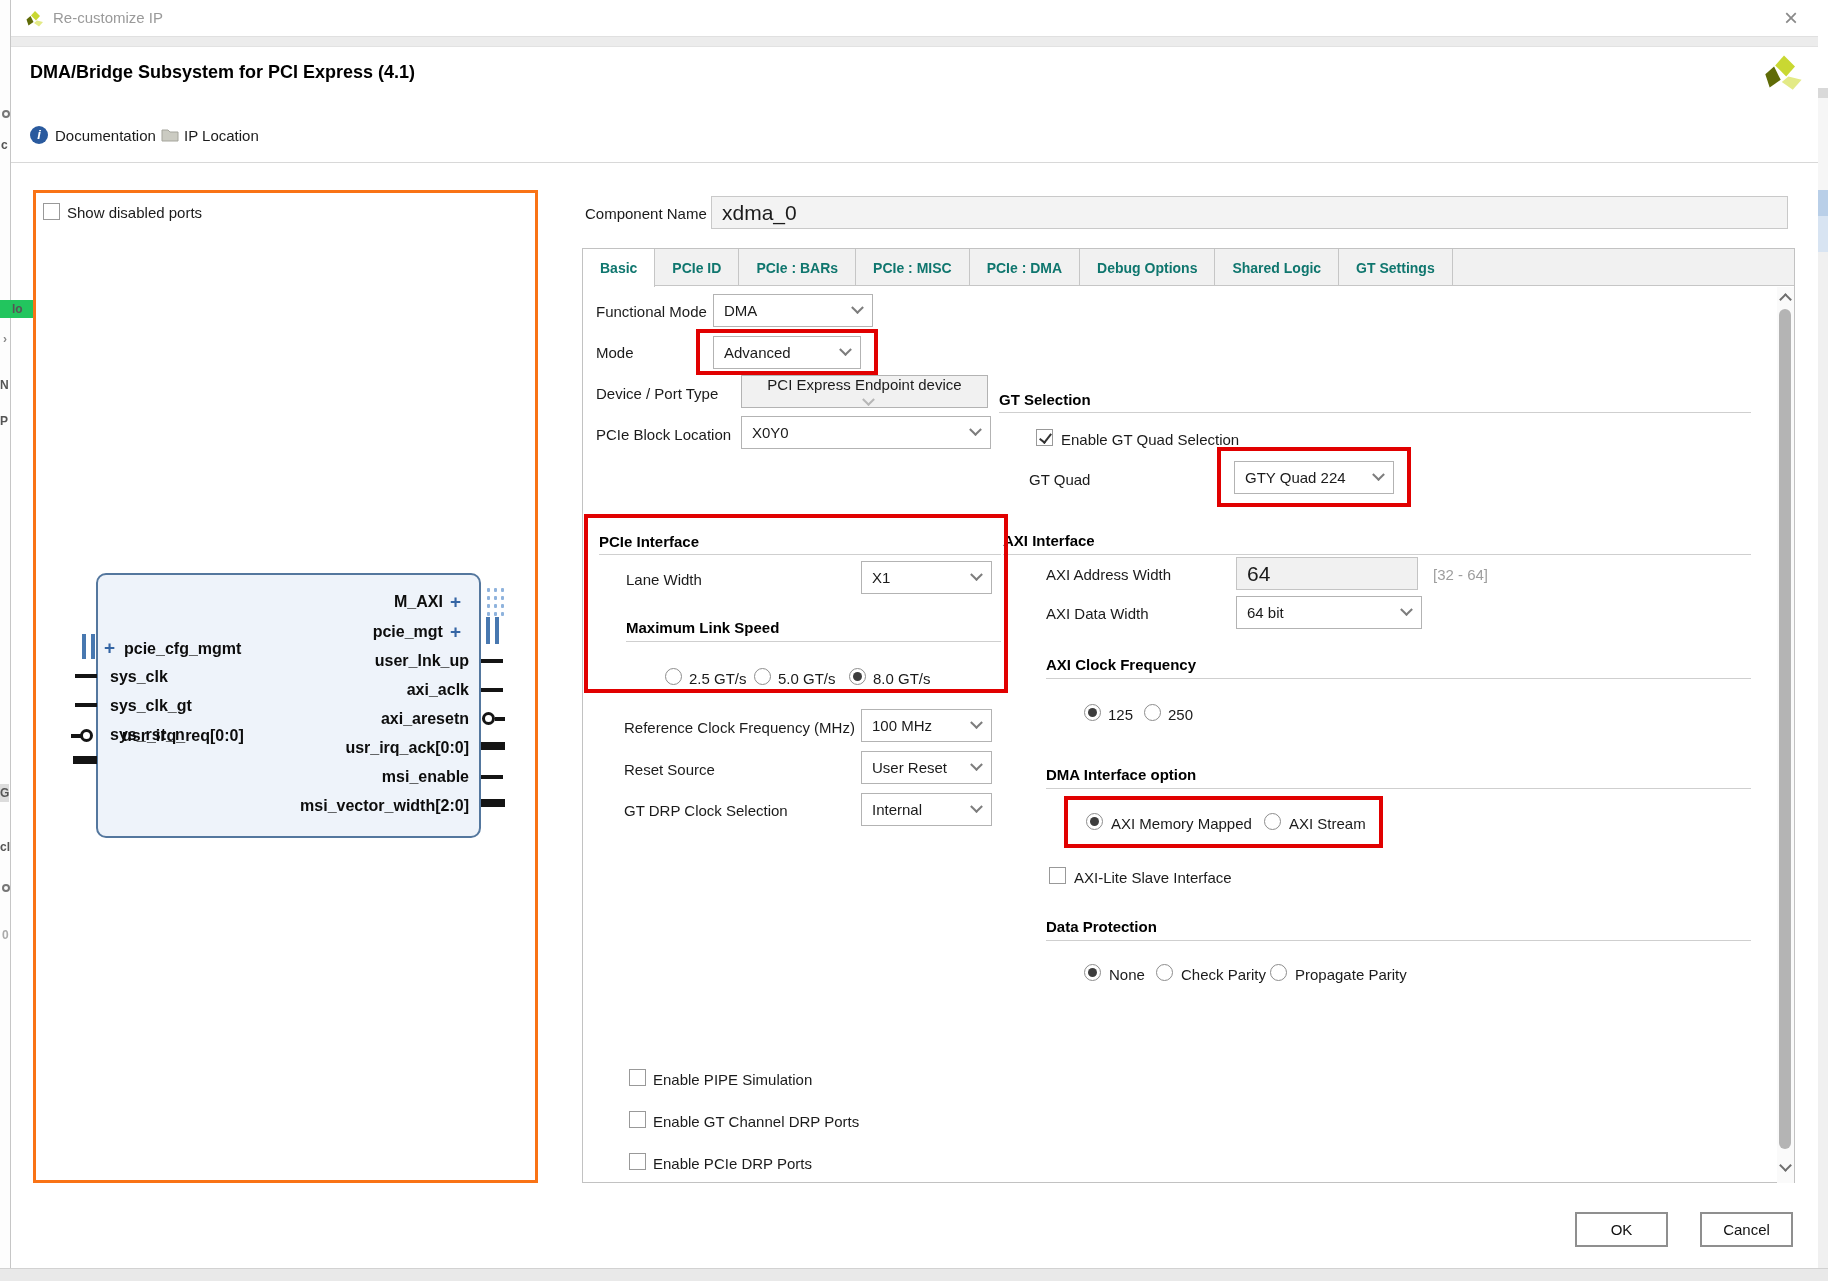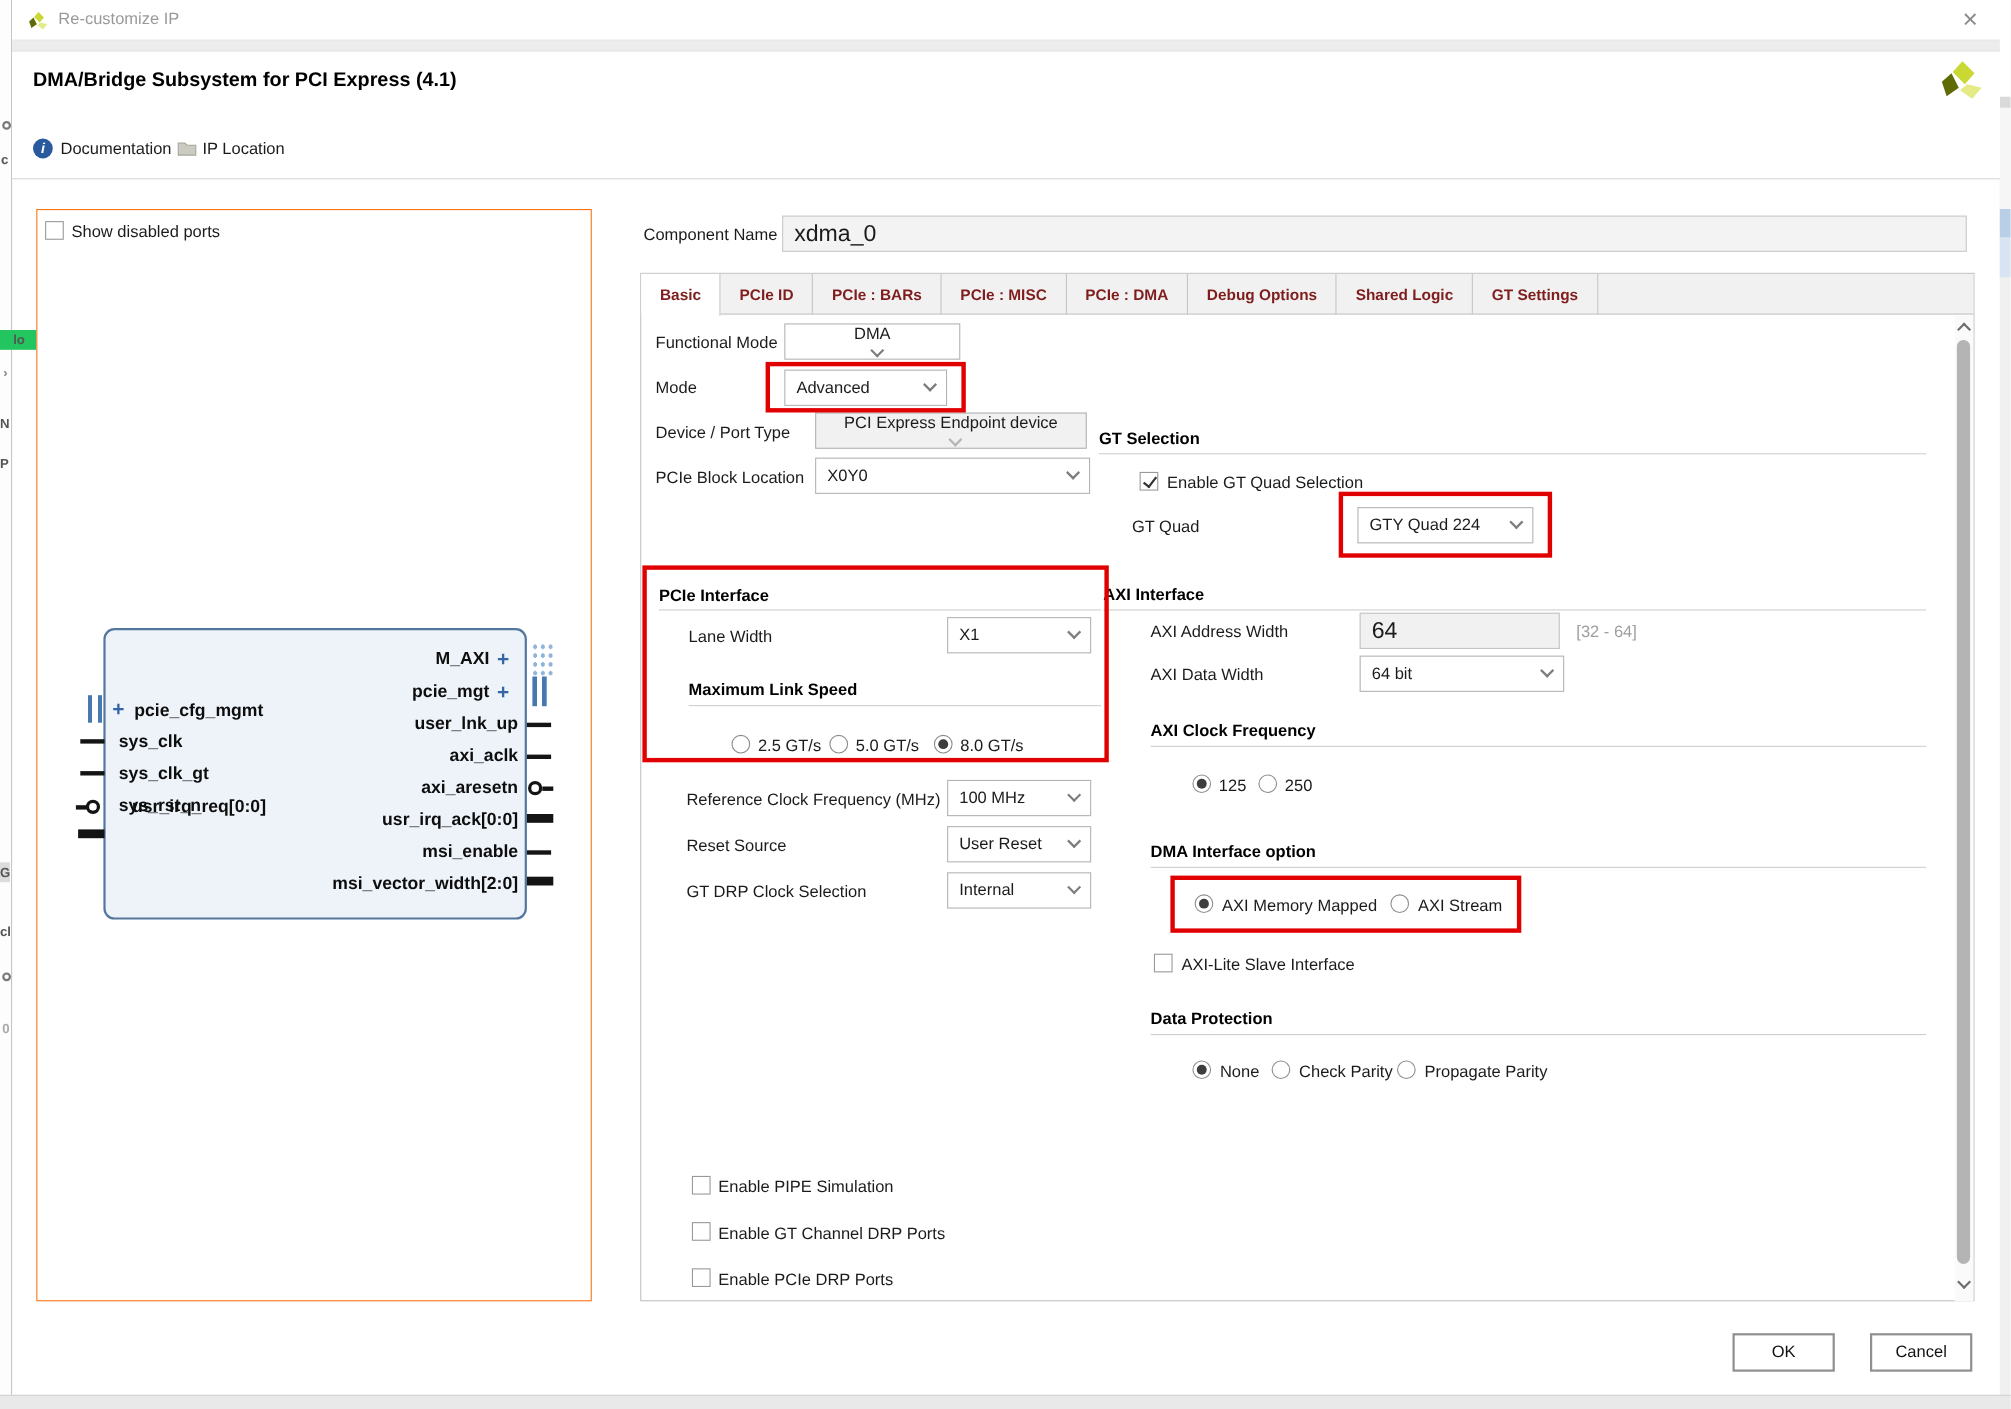--- a/index.html
+++ b/index.html
@@ -43,21 +43,21 @@
   .iface-bars{ position:absolute; background:repeating-linear-gradient(90deg,#4878b0 0 4px,transparent 4px 9px); }
   .iface-dots{ position:absolute; background-image:radial-gradient(#8fb3dd 1.6px, transparent 1.8px);
                background-size:7px 8px; }
 
   
   #tabpanel{ position:absolute; left:582px; top:248px; width:1213px; height:935px;
              border:1px solid #c2c2c2; background:#fff; }
   #tabbar{ position:absolute; left:0; top:0; right:0; height:37px; background:#f1f1f1;
            border-bottom:1px solid #c6c6c6; display:flex; }
   .tab{ padding:0 17px; display:flex; align-items:center; font-size:14px; font-weight:bold;
-        color:#7f1d1d; border-right:1px solid #c6c6c6; height:37px; }
+        color:#0f766e; border-right:1px solid #c6c6c6; height:37px; }
   .tab.active{ background:#fff; height:38px; z-index:2; }
 
   .btn{ position:absolute; width:93px; height:35px; background:#fff; border:2px solid #8f8f8f;
         display:flex; align-items:center; justify-content:center; font-size:15px; color:#111; }
 
   
   .sb-chev{ position:absolute; width:9px; height:9px; border-left:2px solid #6e6e6e; border-top:2px solid #6e6e6e; }
   .up{ transform:rotate(45deg); } .down{ transform:rotate(225deg); }
   #sb-thumb{ position:absolute; width:12px; border-radius:6px; background:#b4b4b4; }
 
@@ -122,21 +122,21 @@
 
     <span class="abs" style="left:19px;top:79px;width:18px;height:18px;border-radius:50%;background:#2a5a9e;color:#fff;font-size:13px;font-weight:bold;font-style:italic;text-align:center;line-height:18px;">i</span>
     <span class="lbl" style="left:44px;top:80px;">Documentation</span>
     <svg class="abs" style="left:150px;top:80px;" width="18" height="15" viewBox="0 0 18 15">
       <path d="M1,3 L7,3 L9,5 L17,5 L17,14 L1,14 Z" fill="#cbcbc2" stroke="#a5a59c" stroke-width="1"></path>
     </svg>
     <span class="lbl" style="left:173px;top:80px;">IP Location</span>
   </div>
   <div class="rule" style="left:11px;top:162px;width:1807px;background:#d8d8d8;"></div>
 
-  <div class="abs" style="left:33px;top:190px;width:505px;height:993px;background:#fff;border:1px solid #f97316;">
+  <div class="abs" style="left:33px;top:190px;width:505px;height:993px;background:#fff;border:3px solid #f97316;">
     <span class="cb" style="left:7px;top:10px;"></span>
     <span class="lbl" style="left:31px;top:11px;">Show disabled ports</span>
 
     <div id="block"></div>
 
     <div class="iface-bars" style="left:46px;top:441px;width:13px;height:25px;"></div>
     <div class="pin-dash" style="left:39px;top:481px;width:22px;"></div>
     <div class="pin-dash" style="left:39px;top:510px;width:22px;"></div>
     <div class="pin-dash" style="left:35px;top:541px;width:10px;"></div>
     <div class="pin-ring" style="left:44px;top:536px;"></div>
@@ -185,21 +185,21 @@
       <div class="tab">PCIe ID</div>
       <div class="tab">PCIe : BARs</div>
       <div class="tab">PCIe : MISC</div>
       <div class="tab">PCIe : DMA</div>
       <div class="tab">Debug Options</div>
       <div class="tab">Shared Logic</div>
       <div class="tab">GT Settings</div>
     </div>
 
     <span class="lbl" style="left:13px;top:54px;">Functional Mode</span>
-    <div class="dd" style="left:130px;top:45px;width:160px;flex-direction:column;">
+    <div class="dd" style="left:130px;top:45px;width:160px;">
       <span>DMA</span>
         <span class="chev"></span>
     </div>
 
     <span class="lbl" style="left:13px;top:95px;">Mode</span>
     <div class="redbox" style="left:113px;top:80px;width:182px;height:46px;"></div>
     <div class="dd" style="left:130px;top:87px;width:148px;">
       <span>Advanced</span>
         <span class="chev"></span>
     </div>

